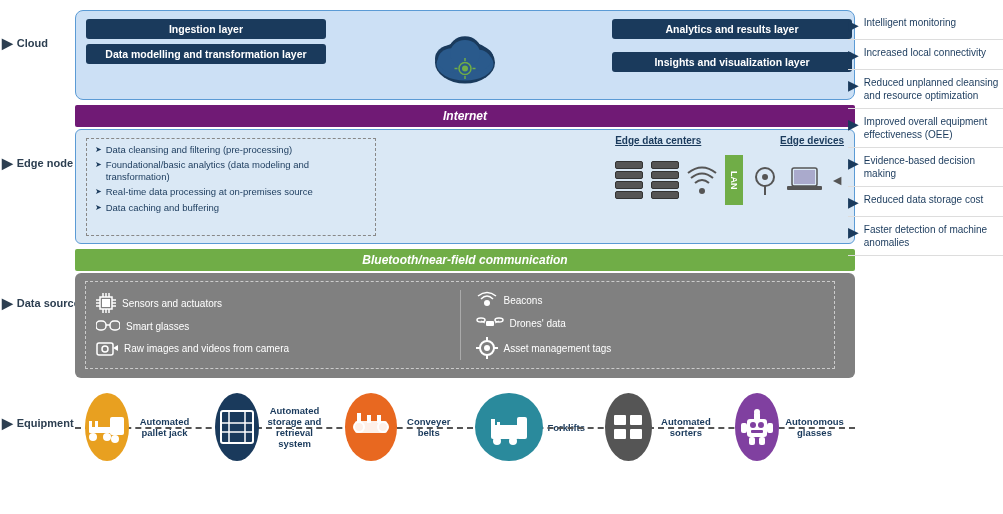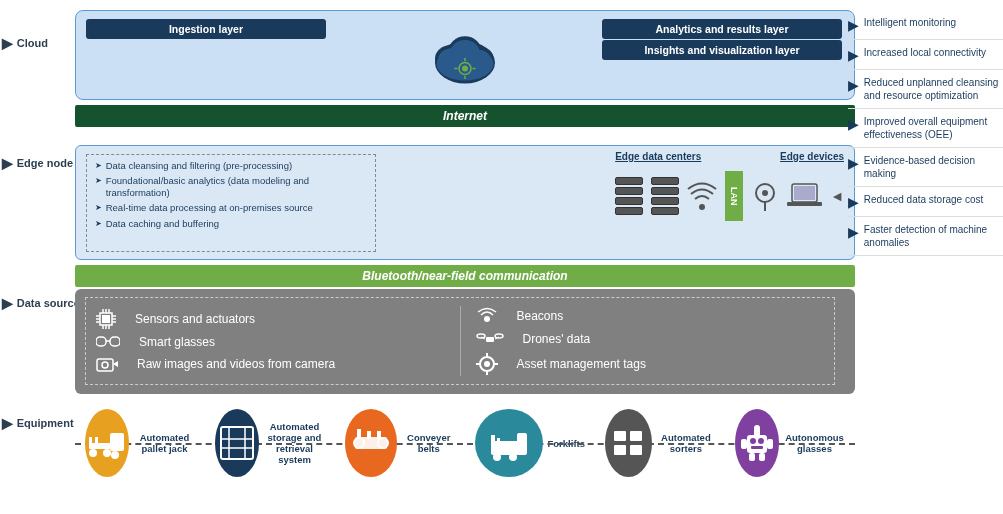--- a/index.html
+++ b/index.html
@@ -64,25 +64,25 @@
       left: 10px;
       top: 8px;
       display: flex;
       flex-direction: column;
       gap: 5px;
       width: 240px;
     }
 
     .cloud-section .layers-right {
       position: absolute;
-      right: 12px;
+      right: 2px;
       top: 8px;
       display: flex;
       flex-direction: column;
-      gap: 1px;
+      gap: 13px;
       width: 240px;
     }
 
     .layer-box {
       background: #1a3a5c;
       color: white;
       padding: 4px 8px;
       border-radius: 3px;
       font-size: 10.5px;
       font-weight: bold;
@@ -93,28 +93,28 @@
       position: absolute;
       left: 50%;
       top: 50%;
       transform: translate(-50%, -50%);
       width: 80px;
       height: 60px;
     }
 
     
     .internet-band {
-      background: #14532d;
+      background: #701a75;
       color: white;
       text-align: center;
       font-style: italic;
       font-weight: bold;
       font-size: 12px;
       padding: 4px;
-      margin-bottom: 18px;
+      margin-bottom: 2px;
       border-radius: 2px;
     }
 
     
     .edge-section {
       background: #dae8f5;
       border: 1.5px solid #5b9bd5;
       border-radius: 6px;
       padding: 6px 10px;
       position: relative;
@@ -250,23 +250,23 @@
     .data-col {
       flex: 1;
       display: flex;
       flex-direction: column;
       gap: 6px;
     }
 
     .data-item {
       display: flex;
       align-items: center;
-      gap: 19px;
+      gap: 6px;
       color: white;
-      font-size: 12px;
+      font-size: 10px;
     }
 
     .data-divider {
       width: 1px;
       height: 70px;
       background: #aaa;
       margin: 0 15px;
     }
 
     
@@ -367,20 +367,21 @@
   <div class="left-label equip-label">
     <span class="arrow">▶</span>
     <span>Equipment</span>
   </div>
 
   <div class="center-content">
 
     <div class="cloud-section">
       <div class="layers-left">
         <div class="layer-box">Ingestion layer</div>
+        <div class="layer-box">Data modelling and transformation layer</div>
       </div>
 
       <svg class="cloud-icon" viewBox="0 0 100 80">
         <ellipse cx="50" cy="50" rx="40" ry="28" fill="#1a3a5c"></ellipse>
         <ellipse cx="30" cy="45" rx="20" ry="18" fill="#1a3a5c"></ellipse>
         <ellipse cx="70" cy="45" rx="18" ry="16" fill="#1a3a5c"></ellipse>
         <ellipse cx="50" cy="35" rx="22" ry="20" fill="#1a3a5c"></ellipse>
         <ellipse cx="50" cy="52" rx="38" ry="22" fill="#2a5a8c"></ellipse>
         <ellipse cx="32" cy="47" rx="18" ry="16" fill="#2a5a8c"></ellipse>
         <ellipse cx="68" cy="47" rx="16" ry="14" fill="#2a5a8c"></ellipse>

